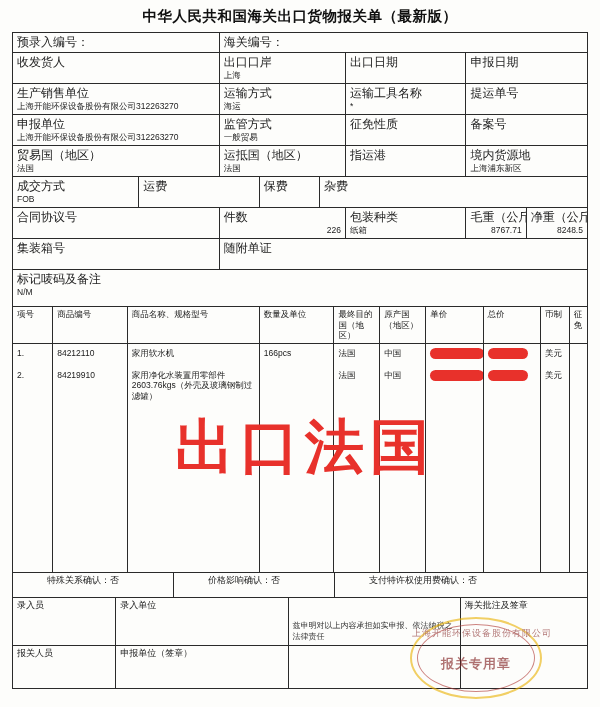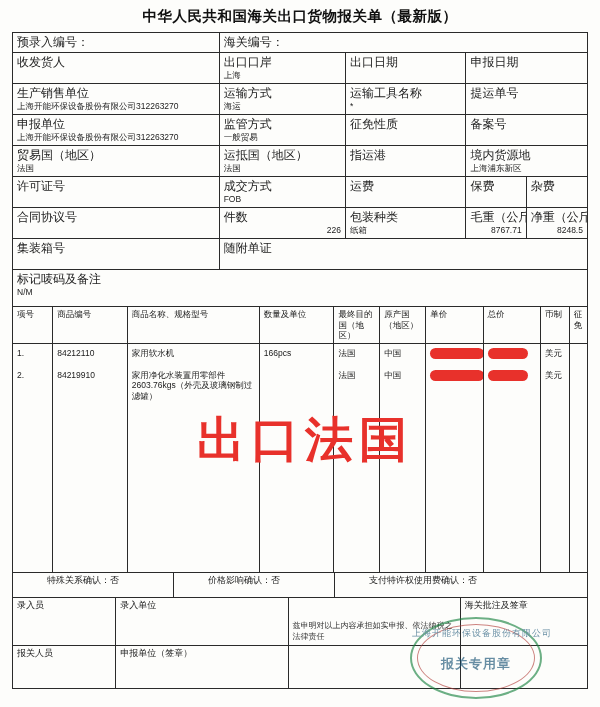--- a/index.html
+++ b/index.html
@@ -108,21 +108,21 @@
   .redact.r1 { width: 54px; }
   .redact.r2 { width: 40px; }
 
   .watermark {
     position: absolute;
     left: 0;
     right: 0;
     top: 408px;
     text-align: center;
     font-family: "DejaVu Sans", sans-serif;
-    font-size: 48px;
+    font-size: 59px;
     font-weight: bold;
     color: #e8312b;
     letter-spacing: 6px;
     pointer-events: none;
     z-index: 5;
     padding-left: 10px;
   }
 
   .foot-row .cell { min-height: 24px; margin-left: 30px; }
   .foot-tall .cell { min-height: 44px; }
@@ -135,23 +135,23 @@
   .b-b { width: 30%; }
   .b-c { width: 30%; }
   .b-d { width: 22%; }
 
   .stamp {
     position: absolute;
     right: 58px;
     bottom: 8px;
     width: 128px;
     height: 78px;
-    border: 2px solid #15803d;
+    border: 2px solid #eab308;
     border-radius: 50%;
-    color: #0c4a6e;
+    color: #7f1d1d;
     opacity: 0.62;
     z-index: 6;
     pointer-events: none;
   }
   .stamp .ring {
     position: absolute;
     left: 5px; top: 5px; right: 5px; bottom: 5px;
     border: 1px solid #b03a36;
     border-radius: 50%;
   }
@@ -265,24 +265,20 @@
         <div class="lbl">指运港</div>
         <div class="val"></div>
       </div>
       <div class="cell w-d">
         <div class="lbl">境内货源地</div>
         <div class="val">上海浦东新区</div>
       </div>
     </div>
 
     <div class="row h2">
-      <div class="cell w-a">
-        <div class="lbl">许可证号</div>
-        <div class="val"></div>
-      </div>
       <div class="cell w-b">
         <div class="lbl">成交方式</div>
         <div class="val">FOB</div>
       </div>
       <div class="cell w-c">
         <div class="lbl">运费</div>
         <div class="val"></div>
       </div>
       <div class="cell" style="width:10.5%">
         <div class="lbl">保费</div>

